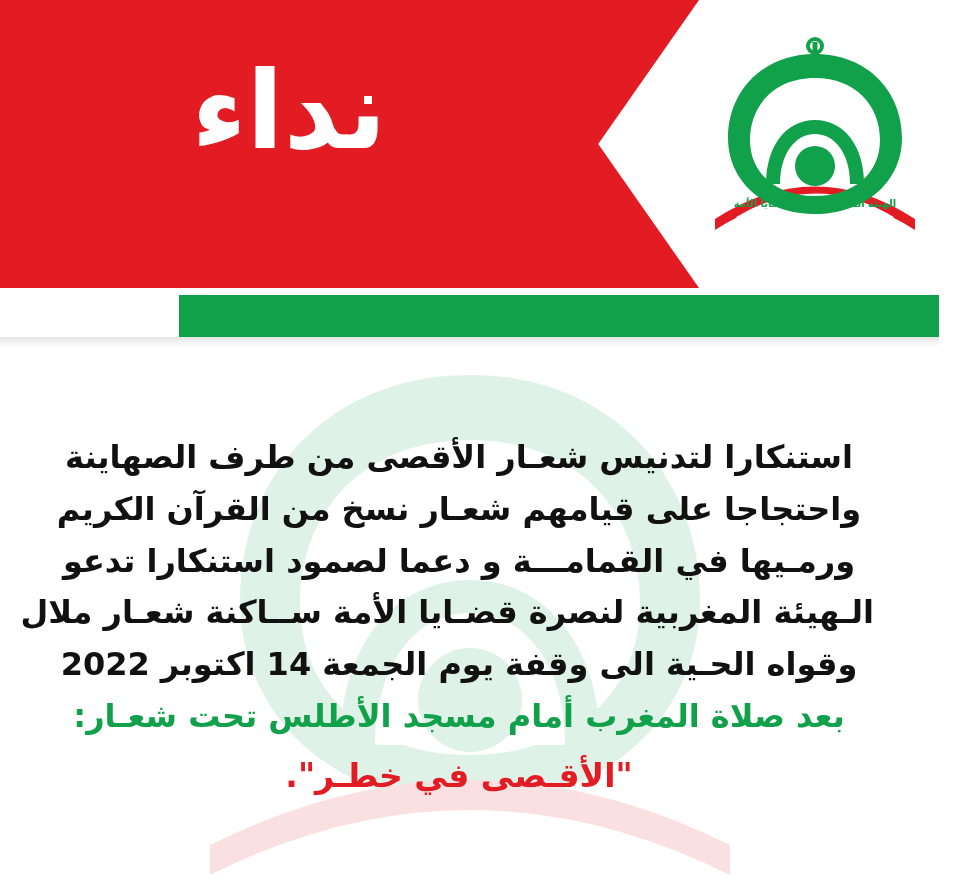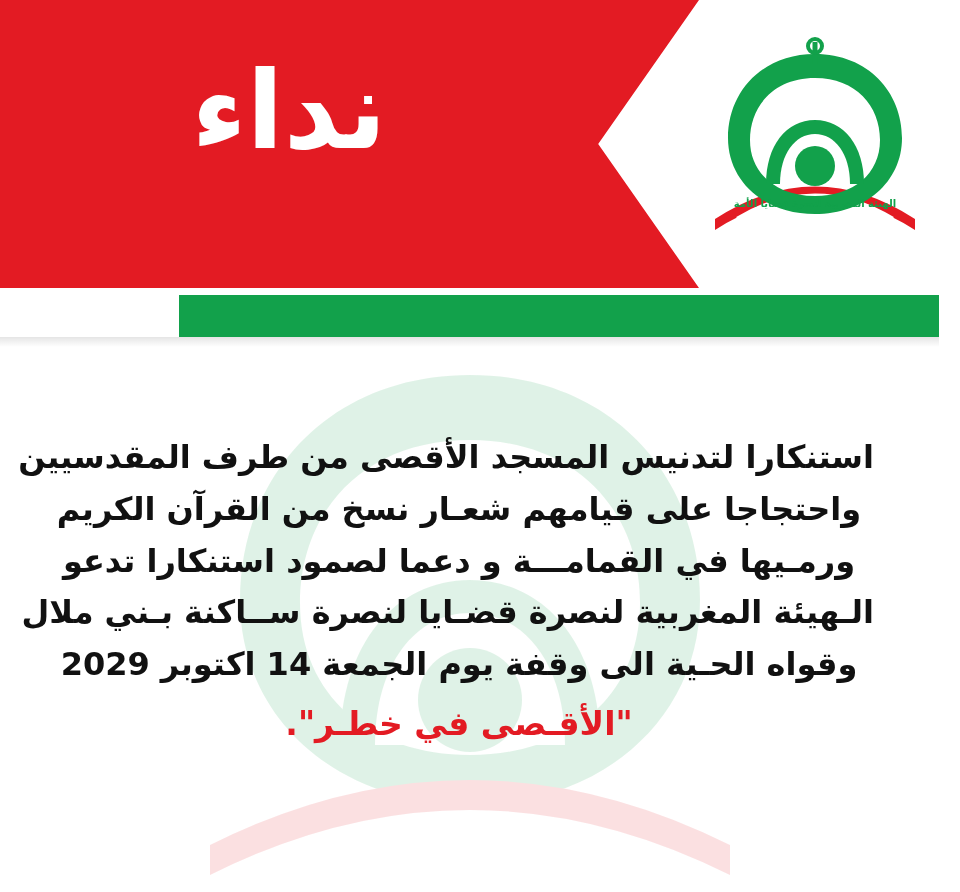--- a/index.html
+++ b/index.html
@@ -182,22 +182,23 @@
                M280 95 C385 95 450 165 450 258 C450 350 380 410 280 410 C180 410 110 350 110 258 C110 165 175 95 280 95 Z" fill="#12a14b"></path>
       <path d="M150 400 C150 300 205 235 280 235 C355 235 410 300 410 400 Z" fill="#12a14b"></path>
       <path d="M185 400 C185 320 225 268 280 268 C335 268 375 320 375 400 Z" fill="#ffffff"></path>
       <circle cx="280" cy="355" r="52" fill="#12a14b"></circle>
       <path d="M20 500 Q280 370 540 500 L540 530 Q280 400 20 530 Z" fill="#e31b23"></path>
     </svg>
   </div>
 
   <div class="body-area">
     <div class="body-text">
-      <span class="line">استنكارا لتدنيس المسجد الأقصى من طرف المقدسيين</span>
+      <span class="line">استنكارا لتدنيس شعـار الأقصى من طرف الصهاينة</span>
       <span class="line">واحتجاجا على قيامهم شعـار نسخ من القرآن الكريم</span>
       <span class="line">ورمـيها في القمامـــة و دعما لصمود استنكارا تدعو</span>
-      <span class="line">الـهيئة المغربية لنصرة قضـايا لنصرة ســاكنة بـني ملال</span>
-      <span class="line">وقواه الحـية الى وقفة يوم الجمعة 14 اكتوبر  2029</span>
+      <span class="line">الـهيئة المغربية لنصرة قضـايا الأمة ســاكنة شعـار ملال</span>
+      <span class="line">وقواه الحـية الى وقفة يوم الجمعة 14 اكتوبر  2022</span>
+      <span class="line green">بعد صلاة المغرب أمام مسجد الأطلس تحت شعـار:</span>
       <span class="line red">"الأقـصى في خطـر".</span>
     </div>
   </div>
 
 </div>
 
 </body></html>

